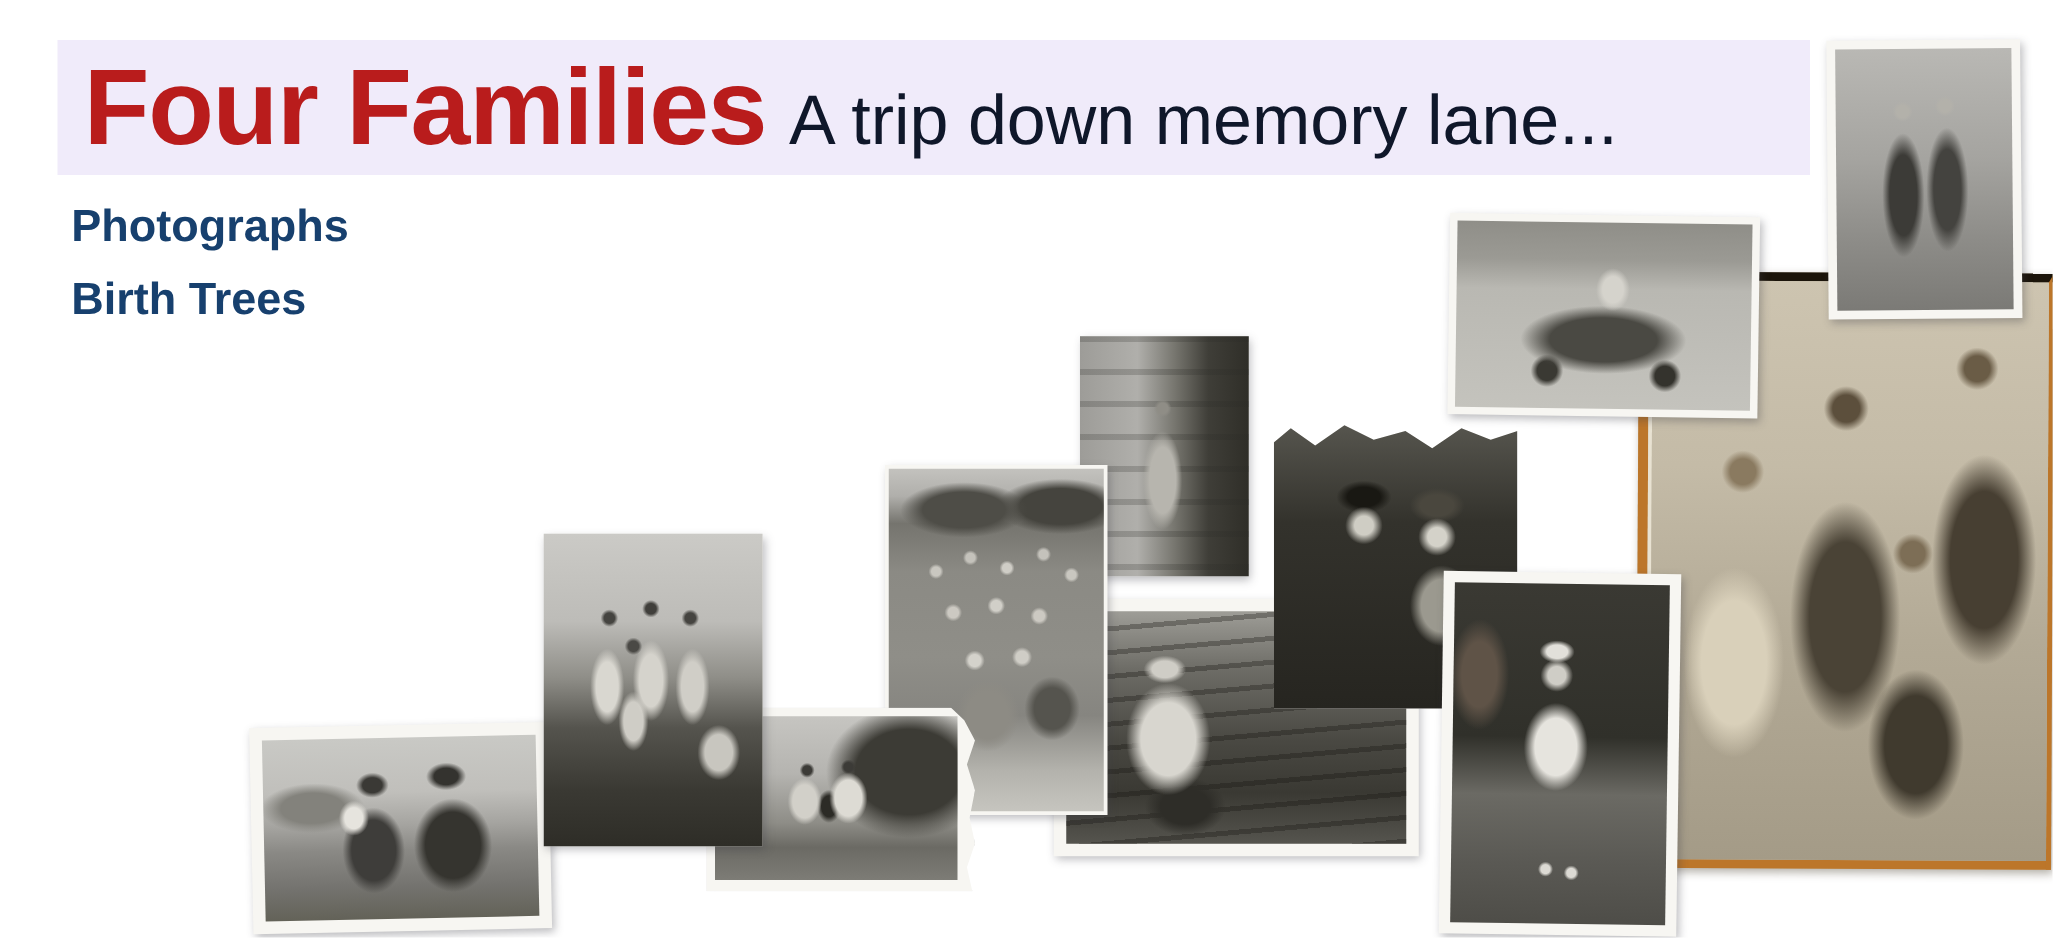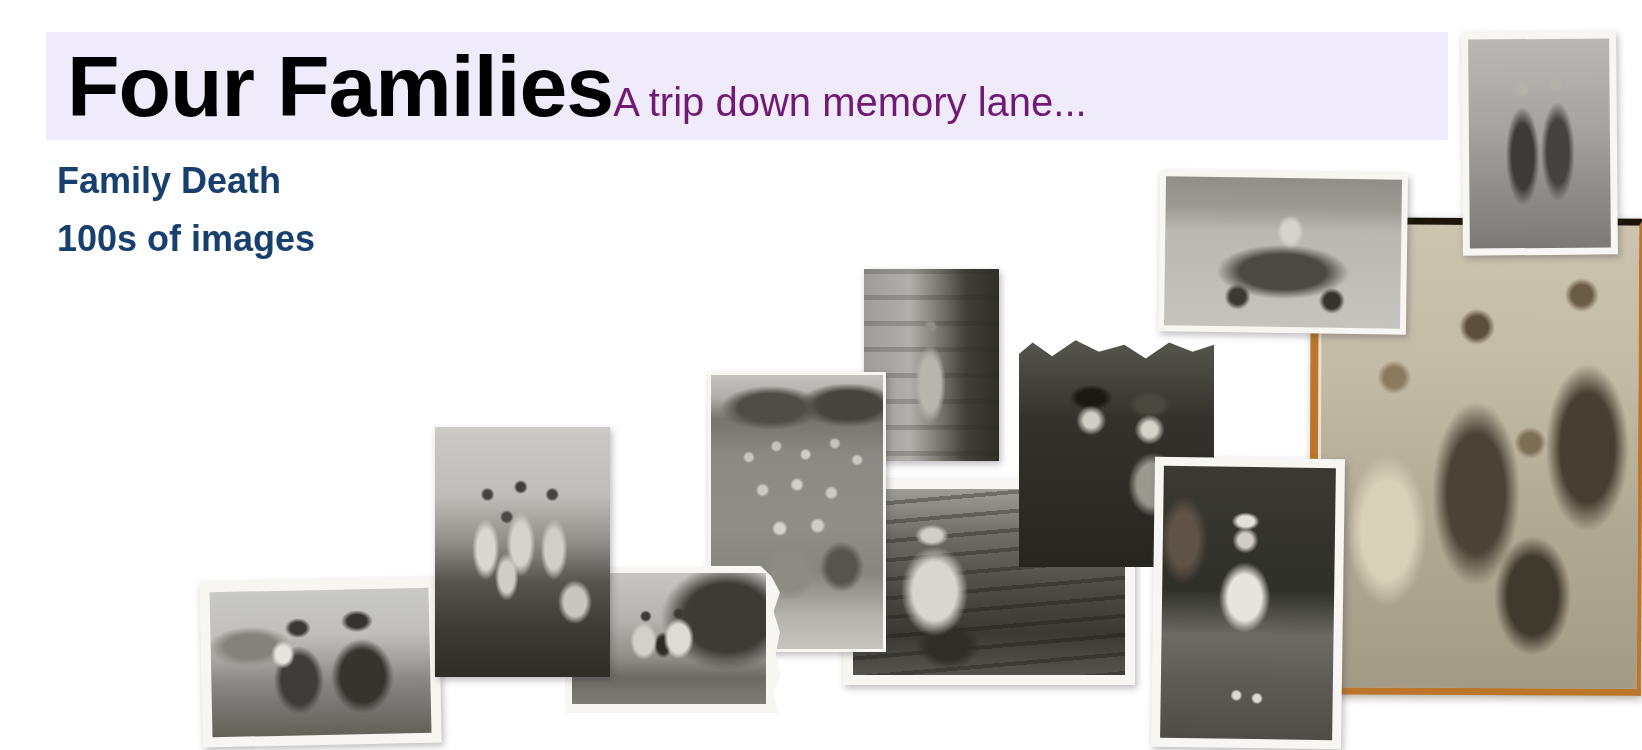--- a/index.html
+++ b/index.html
@@ -10,25 +10,26 @@
   }
   
   .banner{
     position:absolute;left:46px;top:32px;width:1402px;height:108px;
     background:#f0ebfa;
     display:flex;align-items:baseline;
     padding-left:21px;box-sizing:border-box;
     white-space:nowrap;
   }
   .title{
-    font-size:86px;font-weight:bold;color:#000000;
+    font-size:86px;font-weight:bold;color:#b91c1c;
     line-height:108px;letter-spacing:-1px;text-align:right;
   }
   .tagline{
-    font-size:40px;font-weight:normal;color:#701a75;
+    font-size:56px;font-weight:normal;color:#0f172a;
+    margin-left:18px;
   }
   
   .features{
     position:absolute;left:57px;top:152px;
     color:#17406e;font-size:36px;font-weight:bold;
   }
   .features .item{height:58px;line-height:58px;white-space:nowrap;}
   
   .photo{
     position:absolute;background:#f7f6f2;box-sizing:border-box;
@@ -180,22 +181,22 @@
 </style>
 </head>
 <body>
 
 <header class="banner">
   <span class="title">Four Families</span>
   <span class="tagline">A trip down memory lane...</span>
 </header>
 
 <div class="features">
-  <div class="item">Family Death</div>
-  <div class="item">100s of images</div>
+  <div class="item">Photographs</div>
+  <div class="item">Birth Trees</div>
 </div>
 
 <div>
   <div class="photo p-seaside" title="Two women in hats with a baby seated on the seafront">
     <div class="ph-img c-seaside"></div>
   </div>
 
   <div class="photo p-field" title="Family of six standing in a grassy field">
     <div class="ph-img c-field"></div>
   </div>

